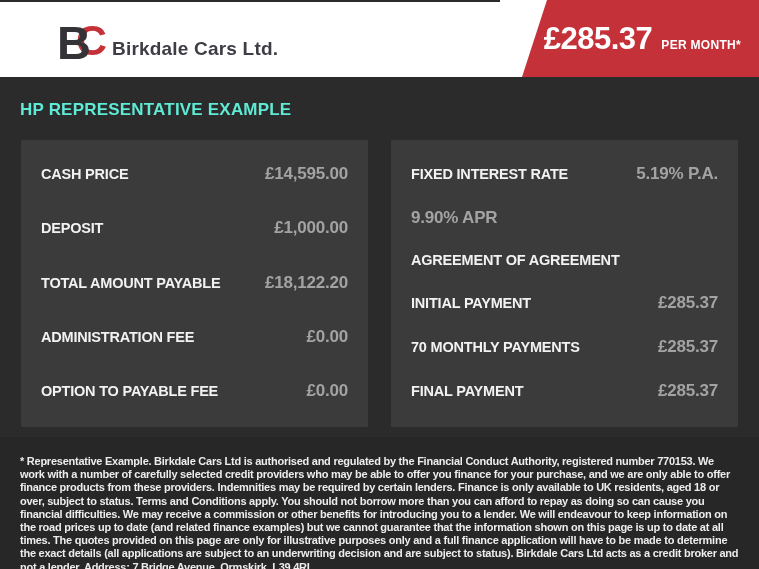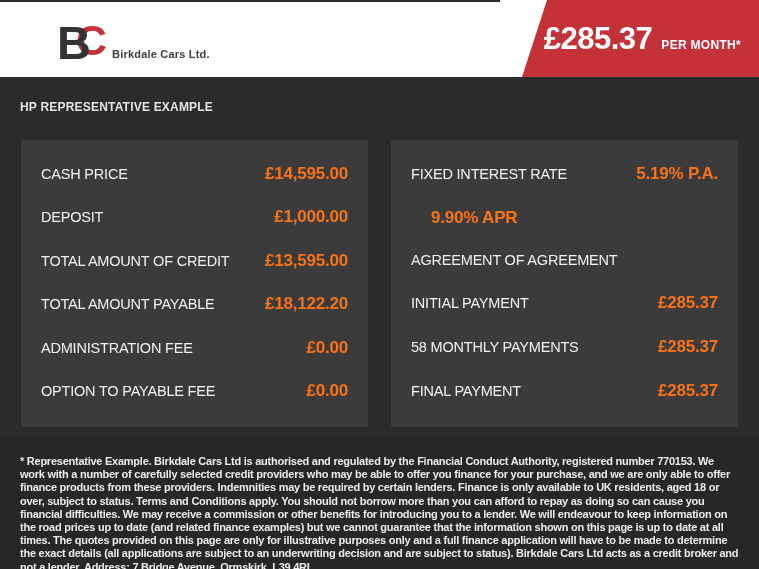--- a/index.html
+++ b/index.html
@@ -28,21 +28,21 @@
   }
   .logo .letter-b {
     font-size: 47px; font-weight: 800; line-height: 0.9;
     color: #333338; letter-spacing: -2px; position: relative; z-index: 2;
   }
   .logo .letter-c {
     font-size: 43px; font-weight: 800; line-height: 0.95;
     color: #c43138; margin-left: -13px; position: relative; top: -3px; z-index: 1;
   }
   .logo .company-name {
-    font-size: 11px; font-weight: 700; color: #3d3d45;
+    font-size: 19px; font-weight: 700; color: #3d3d45;
     margin-left: 5px; padding-bottom: 4px; letter-spacing: 0.2px; white-space: nowrap;
   }
   .price-banner {
     position: absolute; top: 0; left: 0; width: 759px; height: 77px;
     background: #c43138; z-index: 3;
     clip-path: polygon(547px 0, 759px 0, 759px 77px, 522px 77px);
     display: flex; align-items: center; justify-content: flex-end;
     padding-right: 18px;
   }
   .price-banner .banner-inner {
@@ -54,44 +54,43 @@
   .price-period {
     color: #ffffff; font-size: 12px; font-weight: 700; letter-spacing: 0.3px;
   }
 
   
   .title-section {
     height: 63px; background: #2b2b2b; padding: 23px 20px 0;
     flex: 0 0 auto;
   }
   .page-title {
-    color: #e5e5e5; font-size: 12px; font-weight: 700; letter-spacing: 0.2px;
+    color: #5eead4; font-size: 17px; font-weight: 700; letter-spacing: 0.2px;
   }
 
   
   .panels {
     display: flex; gap: 23px; margin: 0 21px; height: 287px; flex: 0 0 auto;
   }
   .panel {
     background: #3b3b3b; width: 350px; height: 287px;
     padding: 24px 20px 26px;
     display: flex; flex-direction: column; justify-content: space-between;
     border-radius: 1px;
   }
   .finance-row {
     display: flex; justify-content: space-between; align-items: baseline;
   }
   .row-label {
-    color: #f2f2f2; font-size: 14.5px; font-weight: 400; letter-spacing: -0.2px;
+    color: #f2f2f2; font-size: 14.5px; font-weight: 700; letter-spacing: -0.2px;
     white-space: nowrap;
   }
   .row-value {
-    color: #f97316; font-size: 17px; font-weight: 700; letter-spacing: -0.2px;
+    color: #a3a3a3; font-size: 17px; font-weight: 700; letter-spacing: -0.2px;
     white-space: nowrap;
-    margin-left: 20px;
   }
 
   
   .footer {
     flex: 1 1 auto; margin-top: 10px; background: #272727;
     padding: 18px 20px 0;
   }
   .disclaimer {
     color: #ededed; font-size: 11px; font-weight: 700;
     line-height: 13.2px; letter-spacing: -0.25px; text-align: left;
@@ -126,24 +125,20 @@
     <div class="panel">
       <div class="finance-row">
         <span class="row-label">CASH PRICE</span>
         <span class="row-value">£14,595.00</span>
       </div>
       <div class="finance-row">
         <span class="row-label">DEPOSIT</span>
         <span class="row-value">£1,000.00</span>
       </div>
       <div class="finance-row">
-        <span class="row-label">TOTAL AMOUNT OF CREDIT</span>
-        <span class="row-value">£13,595.00</span>
-      </div>
-      <div class="finance-row">
         <span class="row-label">TOTAL AMOUNT PAYABLE</span>
         <span class="row-value">£18,122.20</span>
       </div>
       <div class="finance-row">
         <span class="row-label">ADMINISTRATION FEE</span>
         <span class="row-value">£0.00</span>
       </div>
       <div class="finance-row">
         <span class="row-label">OPTION TO PAYABLE FEE</span>
         <span class="row-value">£0.00</span>
@@ -159,21 +154,21 @@
         <span class="row-value">9.90% APR</span>
       </div>
       <div class="finance-row">
         <span class="row-label">AGREEMENT OF AGREEMENT</span>
       </div>
       <div class="finance-row">
         <span class="row-label">INITIAL PAYMENT</span>
         <span class="row-value">£285.37</span>
       </div>
       <div class="finance-row">
-        <span class="row-label">58 MONTHLY PAYMENTS</span>
+        <span class="row-label">70 MONTHLY PAYMENTS</span>
         <span class="row-value">£285.37</span>
       </div>
       <div class="finance-row">
         <span class="row-label">FINAL PAYMENT</span>
         <span class="row-value">£285.37</span>
       </div>
     </div>
 
   </div>
 

